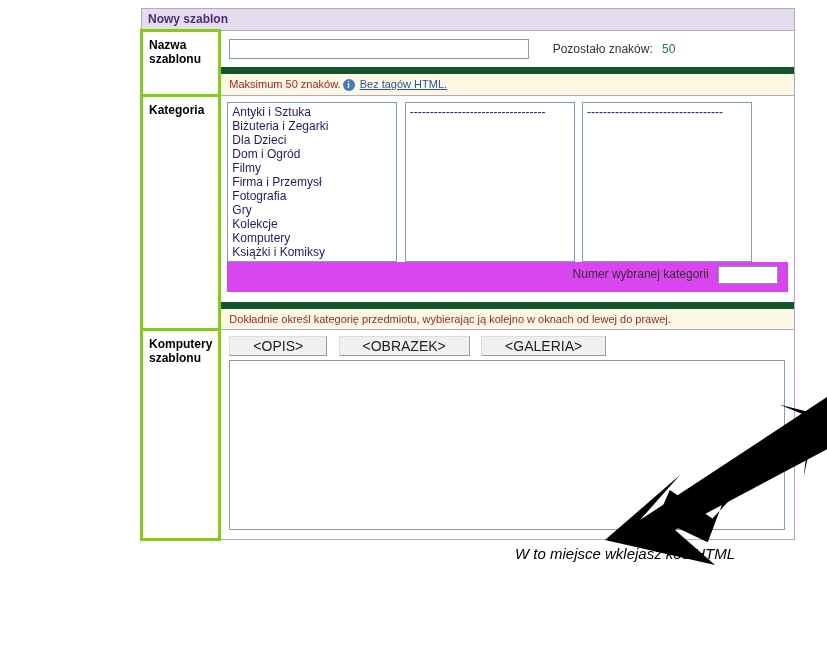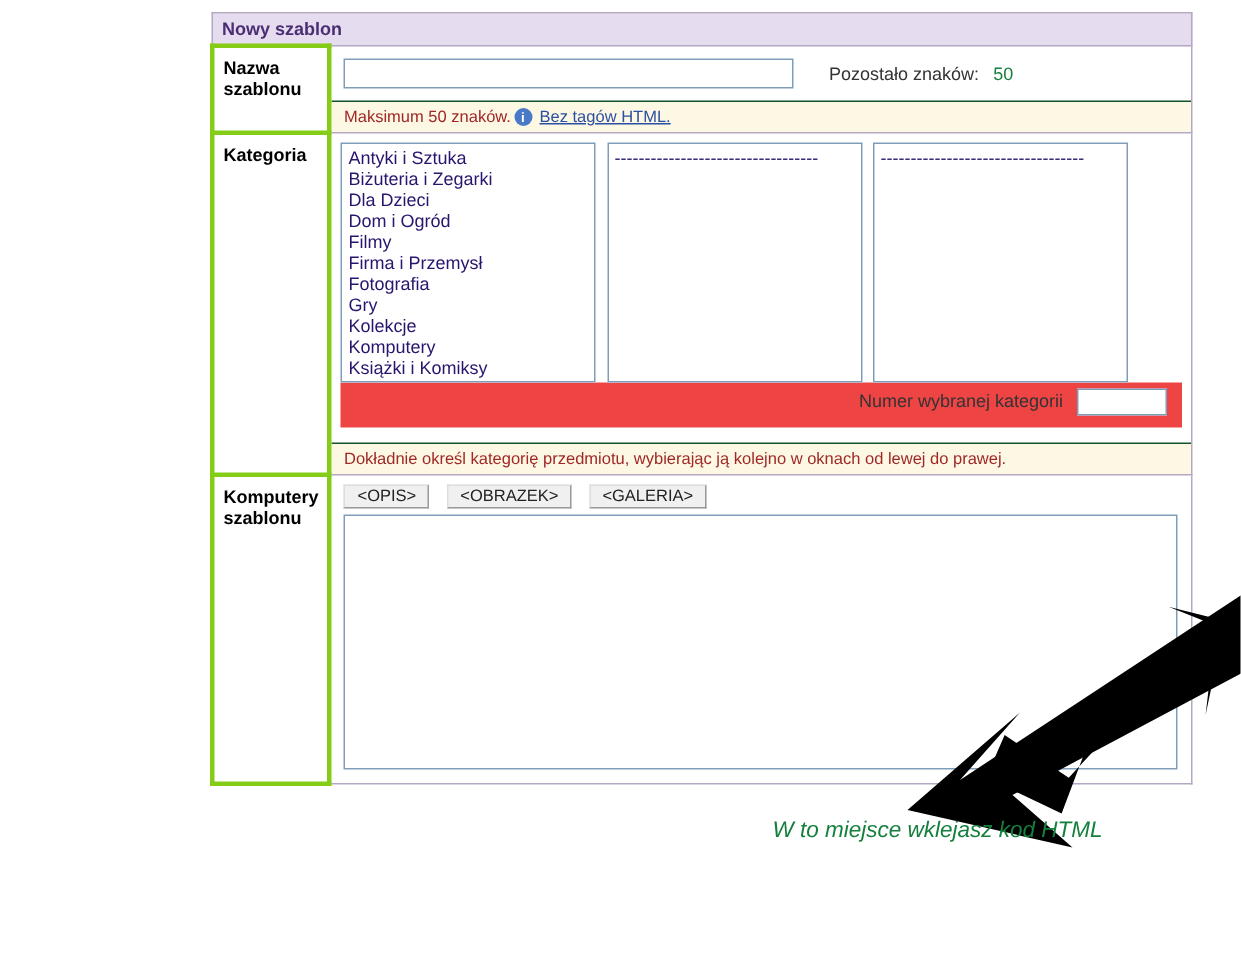--- a/index.html
+++ b/index.html
@@ -67,21 +67,21 @@
   }
   .counter-num {
     color: #15803d;
     margin-left: 6px;
   }
   .hint-row {
     background: #fdf8e4;
     color: #a02828;
     font-size: 11px;
     padding: 4px 8px;
-    border-top: 1px solid #14532d;
+    border-top: 7px solid #14532d;
   }
   .hint-row .info-icon {
     display: inline-block;
     width: 12px;
     height: 12px;
     border-radius: 6px;
     background: #4a7ac7;
     color: #fff;
     font-size: 9px;
     font-weight: bold;
@@ -109,40 +109,40 @@
     margin-right: 4px;
     background: #fff;
   }
   .cat-select .opt { padding: 0 2px; white-space: nowrap; cursor: default; }
   .cat-select.dashed .opt { letter-spacing: 0; }
   .num-row {
     text-align: right;
     padding: 4px 10px 8px 0;
     font-size: 12px;
     color: #333;
-    background: #ef4444;
+    background: #d946ef;
   }
   .num-input {
     width: 60px;
     height: 18px;
     border: 1px solid #7e9db9;
     margin-left: 6px;
     vertical-align: middle;
   }
   .struct-row {
     padding: 6px 8px;
     background: #fff;
   }
   .tag-btn {
     background: #f0f0f0;
     border: 1px solid #999;
     border-top-color: #ddd;
     border-left-color: #ddd;
-    font-size: 11px;
-    padding: 1px 8px;
+    font-size: 14px;
+    padding: 1px 23px;
     margin-right: 8px;
     cursor: pointer;
     color: #222;
     font-family: Arial;
   }
   .big-textarea {
     width: 556px;
     height: 170px;
     border: 1px solid #7e9db9;
     margin-top: 4px;
@@ -152,21 +152,21 @@
     overflow-y: scroll;
     position: relative;
     background: #fff;
   }
   .arrow-overlay {
     position: absolute;
     pointer-events: none;
   }
   .annot {
     position: absolute;
-    color: #15803d;
+    color: #000000;
     font-style: italic;
     font-size: 15px;
     text-align: center;
     line-height: 1.25;
     pointer-events: none;
   }
 </style>
 </head>
 <body>
 

